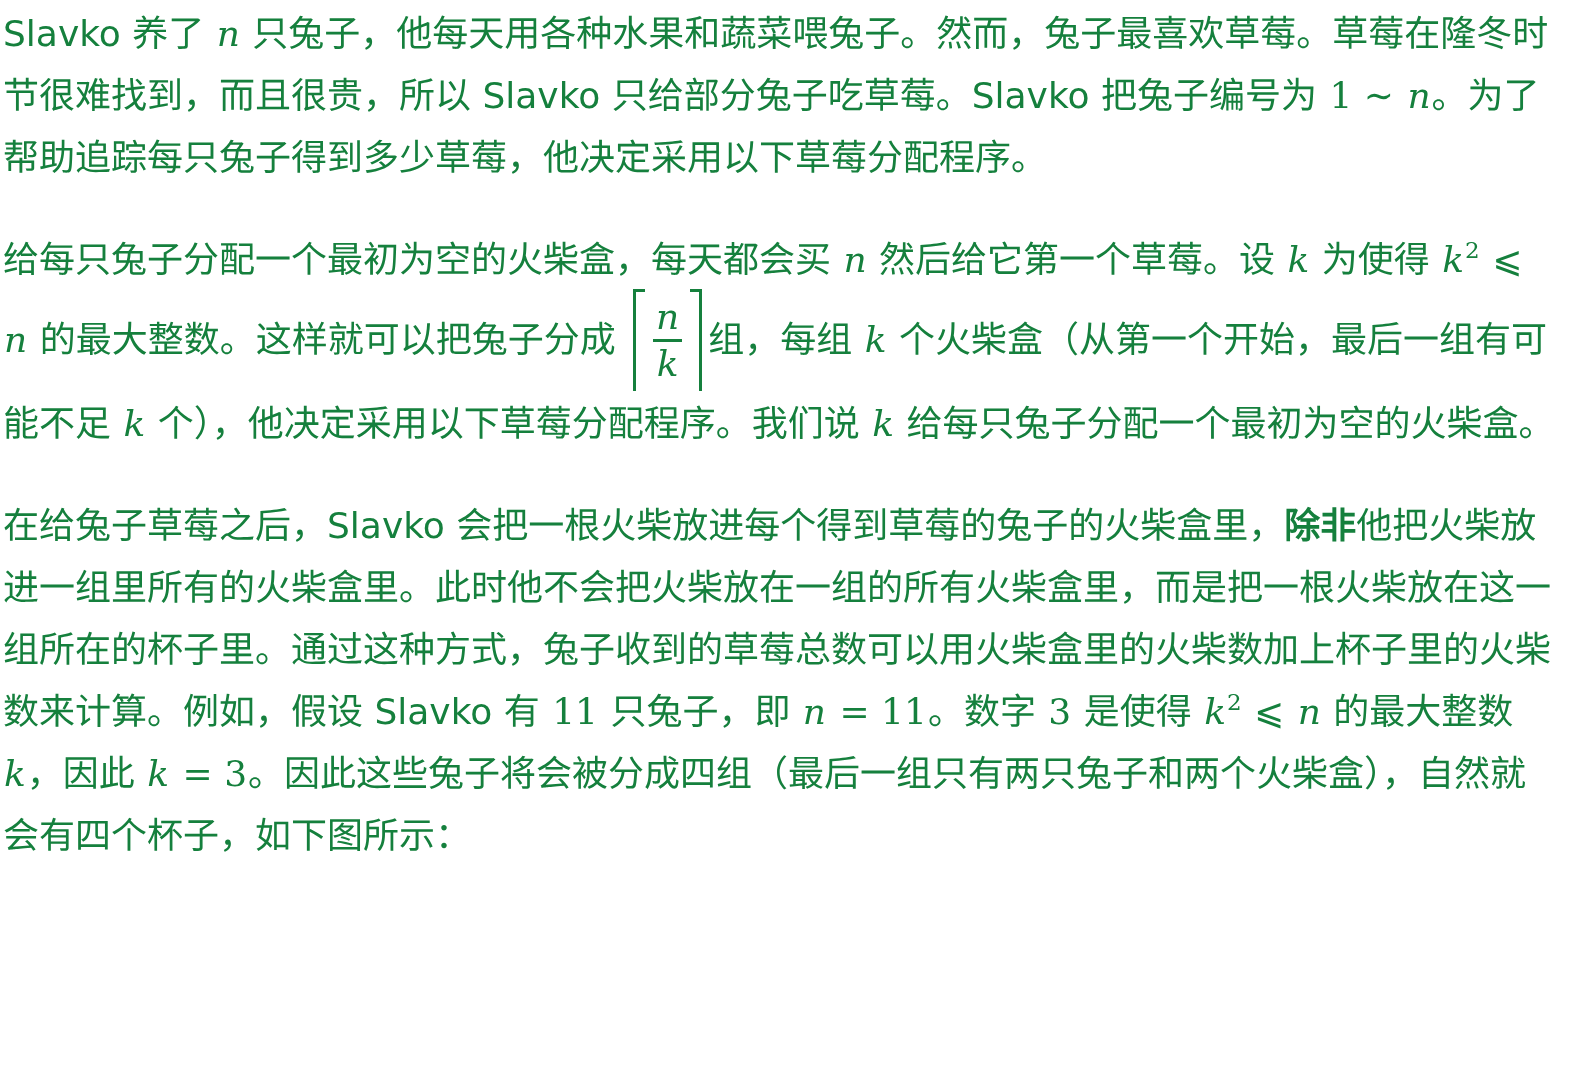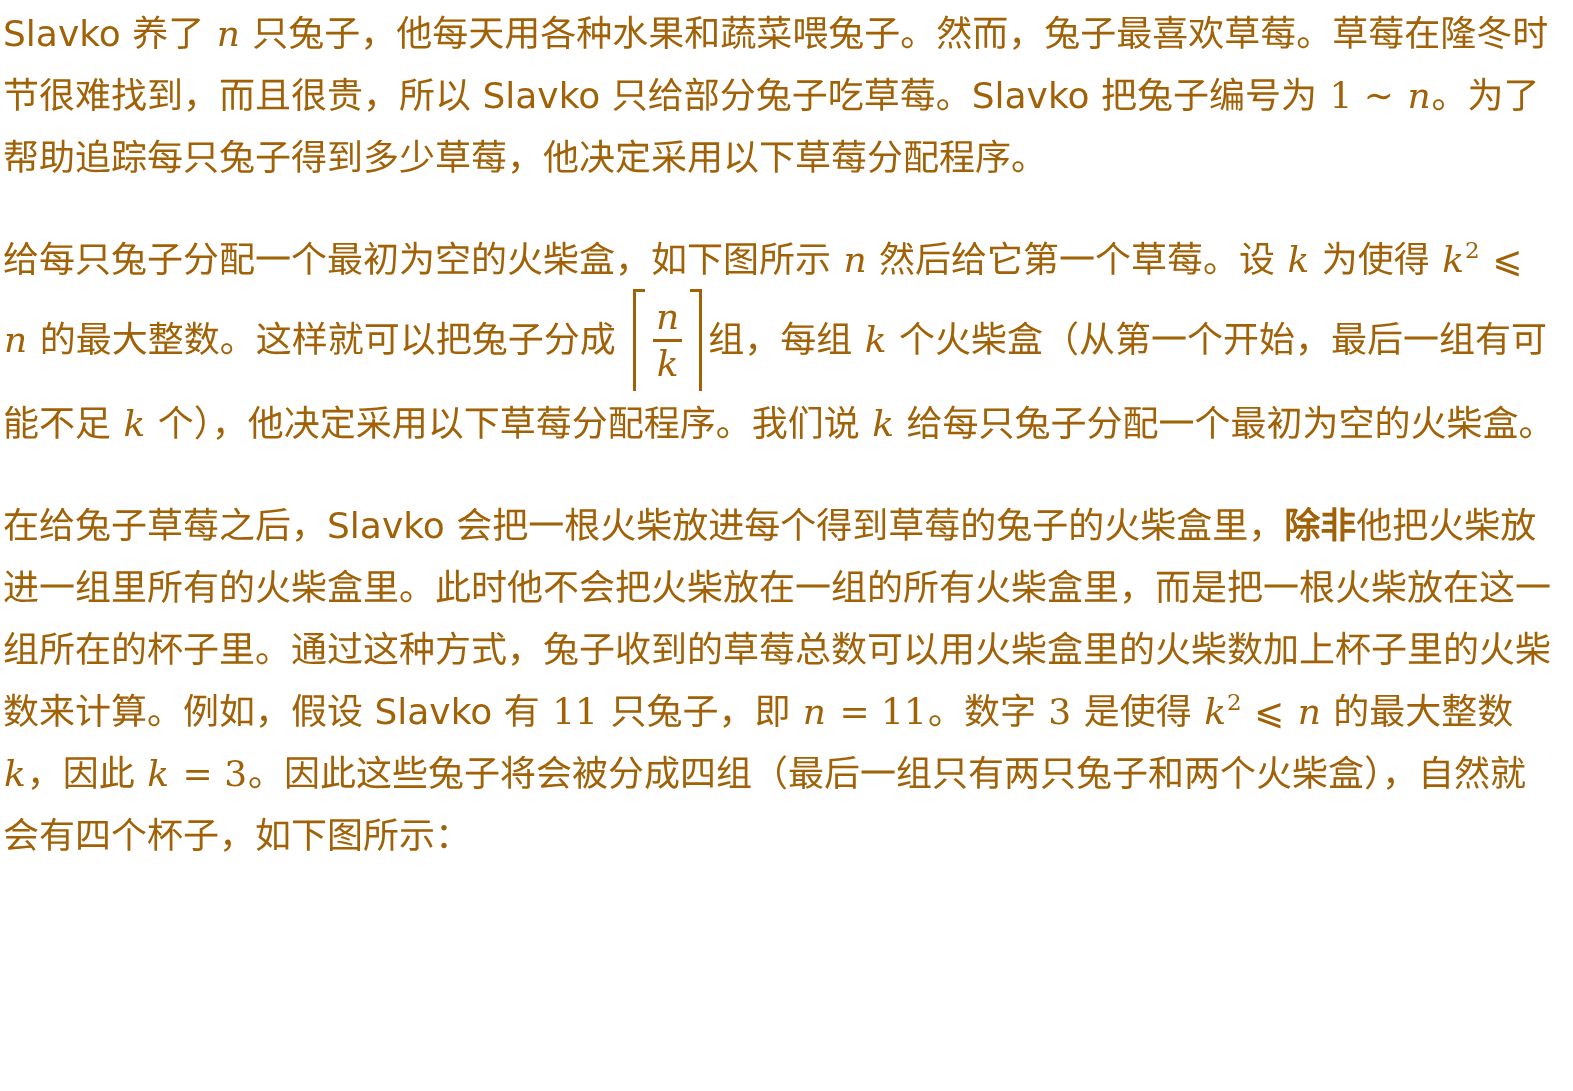--- a/index.html
+++ b/index.html
@@ -8,21 +8,21 @@
     background: #ffffff;
   }
   body {
     width: 1573px;
     height: 1091px;
     overflow: hidden;
   }
   .doc {
     box-sizing: border-box;
     width: 1573px;
-    color: #a16207;
+    color: #15803d;
     font-family: "DejaVu Sans", "Liberation Sans", sans-serif;
     font-size: 36px;
     line-height: 62px;
     padding: 3px 18px 0 3px;
     text-align: left;
   }
   .para {
     margin: 0 0 40px 0;
   }
   .cjk {
@@ -85,21 +85,21 @@
     height: 0;
     border-top: 3px solid currentColor;
     margin: 2px 0;
   }
 </style>
 </head>
 <body>
 
 <main class="doc">
     <p class="para"><span class="cjk">Slavko 养了 </span><span class="mvar">n</span><span class="cjk"> 只兔子，他每天用各种水果和蔬菜喂兔子。然而，兔子最喜欢草莓。草莓在隆冬时节很难找到，而且很贵，所以 Slavko 只给部分兔子吃草莓。Slavko 把兔子编号为 </span><span class="mup">1 ∼ </span><span class="mvar">n</span><span class="cjk">。为了帮助追踪每只兔子得到多少草莓，他决定采用以下草莓分配程序。</span></p>
-    <p class="para"><span class="cjk">给每只兔子分配一个最初为空的火柴盒，如下图所示 </span><span class="mvar">n</span><span class="cjk"> 然后给它第一个草莓。设 </span><span class="mvar">k</span><span class="cjk"> 为使得 </span><span class="mvar">k</span><sup class="msup">2</sup><span class="mup"> ⩽ </span><span class="mvar">n</span><span class="cjk"> 的最大整数。这样就可以把兔子分成 </span><span class="cfrac">
+    <p class="para"><span class="cjk">给每只兔子分配一个最初为空的火柴盒，每天都会买 </span><span class="mvar">n</span><span class="cjk"> 然后给它第一个草莓。设 </span><span class="mvar">k</span><span class="cjk"> 为使得 </span><span class="mvar">k</span><sup class="msup">2</sup><span class="mup"> ⩽ </span><span class="mvar">n</span><span class="cjk"> 的最大整数。这样就可以把兔子分成 </span><span class="cfrac">
         <span class="ceil l"></span>
         <span class="frac">
           <span class="num">n</span>
           <span class="fbar"></span>
           <span class="den">k</span>
         </span>
         <span class="ceil r"></span>
       </span><span class="cjk">组，每组 </span><span class="mvar">k</span><span class="cjk"> 个火柴盒（从第一个开始，最后一组有可能不足 </span><span class="mvar">k</span><span class="cjk"> 个），他决定采用以下草莓分配程序。我们说 </span><span class="mvar">k</span><span class="cjk"> 给每只兔子分配一个最初为空的火柴盒。</span></p>
     <p class="para"><span class="cjk">在给兔子草莓之后，Slavko 会把一根火柴放进每个得到草莓的兔子的火柴盒里，</span><strong class="cjk cjk-bold">除非</strong><span class="cjk">他把火柴放进一组里所有的火柴盒里。此时他不会把火柴放在一组的所有火柴盒里，而是把一根火柴放在这一组所在的杯子里。通过这种方式，兔子收到的草莓总数可以用火柴盒里的火柴数加上杯子里的火柴数来计算。例如，假设 Slavko 有 </span><span class="mup">11</span><span class="cjk"> 只兔子，即 </span><span class="mvar">n</span><span class="mup"> = 11</span><span class="cjk">。数字 </span><span class="mup">3</span><span class="cjk"> 是使得 </span><span class="mvar">k</span><sup class="msup">2</sup><span class="mup"> ⩽ </span><span class="mvar">n</span><span class="cjk"> 的最大整数 </span><span class="mvar">k</span><span class="cjk">，因此 </span><span class="mvar">k</span><span class="mup"> = 3</span><span class="cjk">。因此这些兔子将会被分成四组（最后一组只有两只兔子和两个火柴盒），自然就会有四个杯子，如下图所示：</span></p>
   </main>

